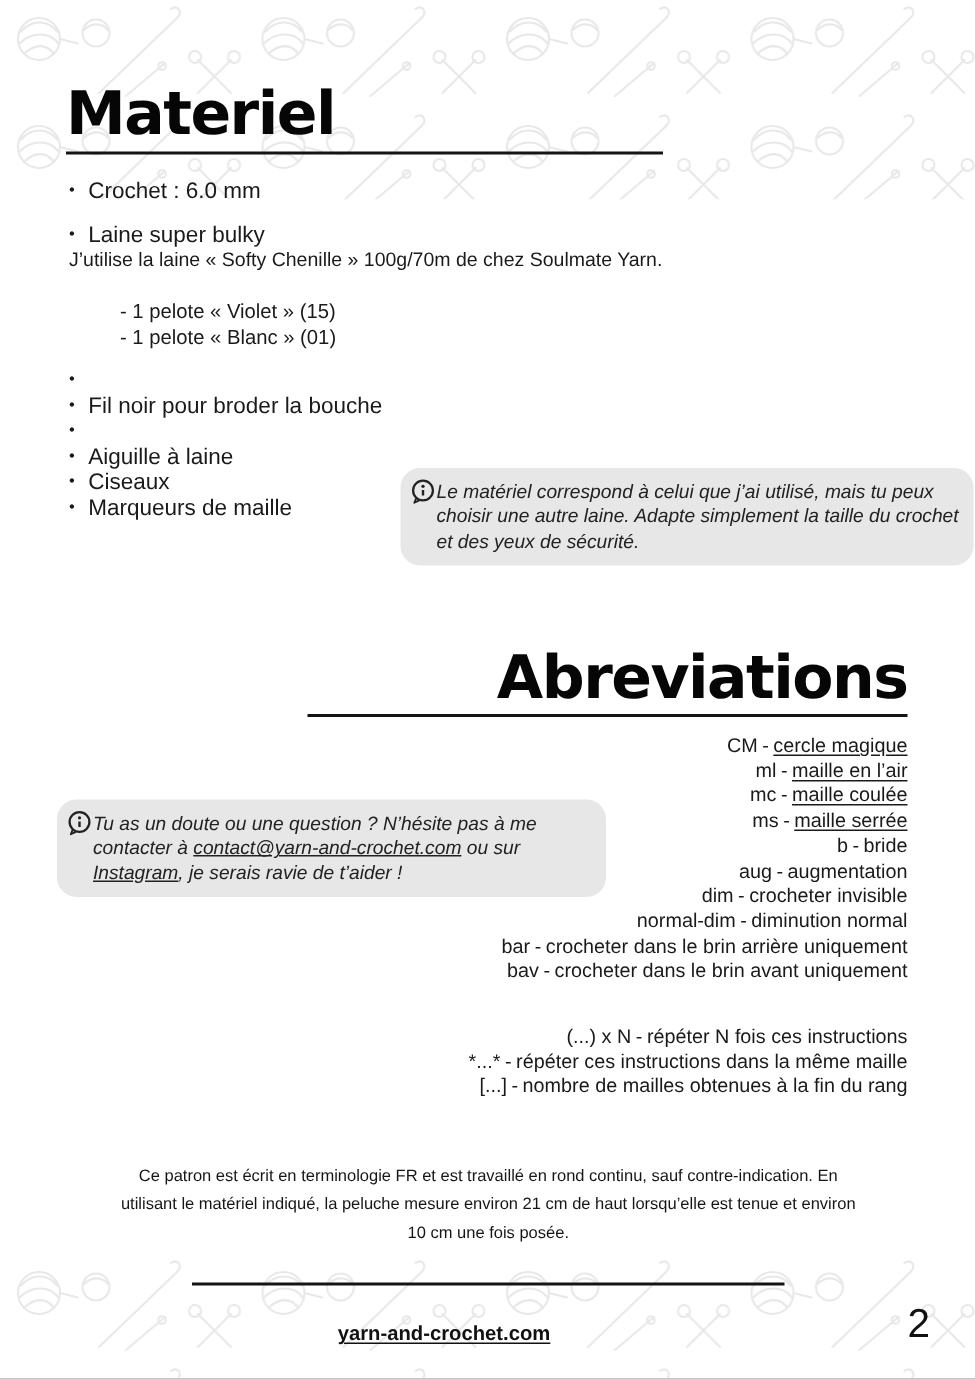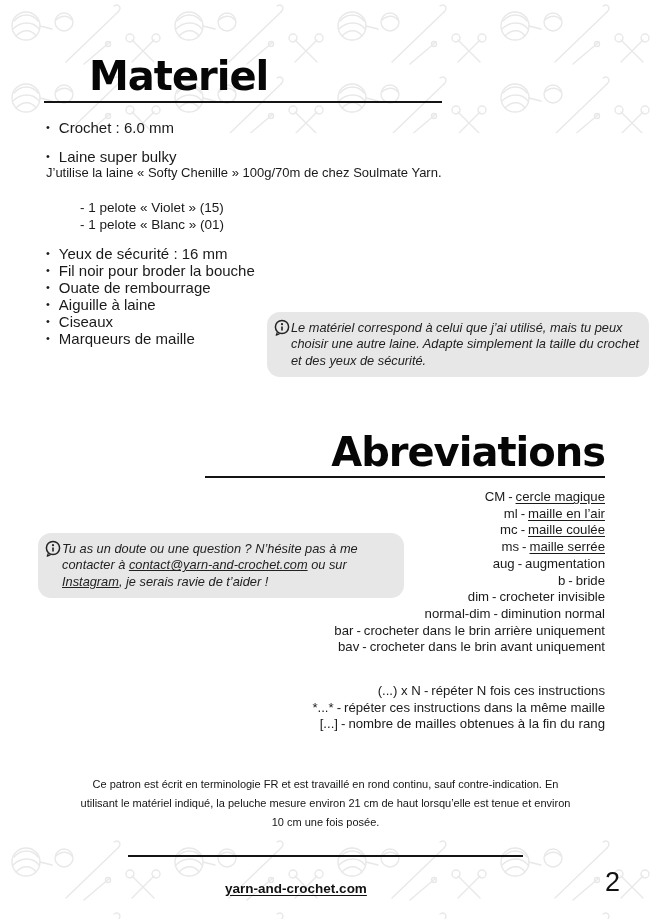--- a/index.html
+++ b/index.html
@@ -8,21 +8,21 @@
     background:#ffffff; overflow:hidden;
     font-family:"Liberation Sans","DejaVu Sans",sans-serif; color:#1a1a1a;
   }
   .band { position:absolute; left:0; width:650px; pointer-events:none; }
   .band-top { top:0; height:133px; }
   .band-bottom { top:836px; height:83px; }
 
   .big-title {
     position:absolute; font-family:"DejaVu Sans",sans-serif;
     font-weight:800; font-size:40px; line-height:1; color:#060606;
-    letter-spacing:-1px; white-space:nowrap;margin-left:45px;
+    letter-spacing:-1px; white-space:nowrap;
   }
   #title-materiel { left:44px; top:56px; }
   #title-abreviations { right:45px; top:432px; text-align:right; }
 
   .rule { position:absolute; height:2px; background:#141414; }
   #rule-materiel { left:44px; top:101px; width:398px; }
   #rule-abreviations { left:205px; top:476px; width:400px; }
   #rule-footer { left:128px; top:855px; width:395px; }
 
   .mat-item { font-size:15px; line-height:17px; white-space:nowrap; }
@@ -119,23 +119,23 @@
   <div class="mat-item" id="mat-item-0"><span class="blt"></span><span>Crochet : 6.0 mm</span></div>
   <div class="mat-item" id="mat-item-1"><span class="blt"></span><span>Laine super bulky</span></div>
   <div id="mat-detail">J’utilise la laine « Softy Chenille » 100g/70m de chez Soulmate Yarn.</div>
 
   <div id="mat-skeins">
     <div>- 1 pelote « Violet » (15)</div>
     <div>- 1 pelote « Blanc » (01)</div>
   </div>
 
   <div id="mat-list2">
-    <div class="mat-item"><span class="blt"></span><span>Yeux de sécurité : 16 mm</span></div>
+    <div class="mat-item"><span class="blt"></span></div>
     <div class="mat-item"><span class="blt"></span><span>Fil noir pour broder la bouche</span></div>
-    <div class="mat-item"><span class="blt"></span><span>Ouate de rembourrage</span></div>
+    <div class="mat-item"><span class="blt"></span></div>
     <div class="mat-item"><span class="blt"></span><span>Aiguille à laine</span></div>
     <div class="mat-item"><span class="blt"></span><span>Ciseaux</span></div>
     <div class="mat-item"><span class="blt"></span><span>Marqueurs de maille</span></div>
   </div>
 
   <div class="note" id="note-materiel">
     <svg class="info" width="16" height="18" viewBox="0 0 16 18" xmlns="http://www.w3.org/2000/svg">
       <circle cx="8" cy="8" r="6.6" stroke="#222" stroke-width="1.5" fill="none"></circle>
       <circle cx="8" cy="5.2" r="1.1" fill="#222"></circle>
       <line x1="8" y1="7.6" x2="8" y2="11.4" stroke="#222" stroke-width="1.6"></line>
@@ -145,22 +145,22 @@
   </div>
 
   <div class="big-title" id="title-abreviations">Abreviations</div>
   <div class="rule" id="rule-abreviations"></div>
 
   <div class="abbr-block" id="abbr-main">
     <div><span>CM</span><span class="sep">-</span><span class="u">cercle magique</span></div>
     <div><span>ml</span><span class="sep">-</span><span class="u">maille en l’air</span></div>
     <div><span>mc</span><span class="sep">-</span><span class="u">maille coulée</span></div>
     <div><span>ms</span><span class="sep">-</span><span class="u">maille serrée</span></div>
+    <div><span>b</span><span class="sep">-</span><span>bride</span></div>
     <div><span>aug</span><span class="sep">-</span><span>augmentation</span></div>
-    <div><span>b</span><span class="sep">-</span><span>bride</span></div>
     <div><span>dim</span><span class="sep">-</span><span>crocheter invisible</span></div>
     <div><span>normal-dim</span><span class="sep">-</span><span>diminution normal</span></div>
     <div><span>bar</span><span class="sep">-</span><span>crocheter dans le brin arrière uniquement</span></div>
     <div><span>bav</span><span class="sep">-</span><span>crocheter dans le brin avant uniquement</span></div>
   </div>
 
   <div class="abbr-block" id="abbr-notation">
     <div><span>(...) x N</span><span class="sep">-</span><span>répéter N fois ces instructions</span></div>
     <div><span>*...*</span><span class="sep">-</span><span>répéter ces instructions dans la même maille</span></div>
     <div><span>[...]</span><span class="sep">-</span><span>nombre de mailles obtenues à la fin du rang</span></div>

